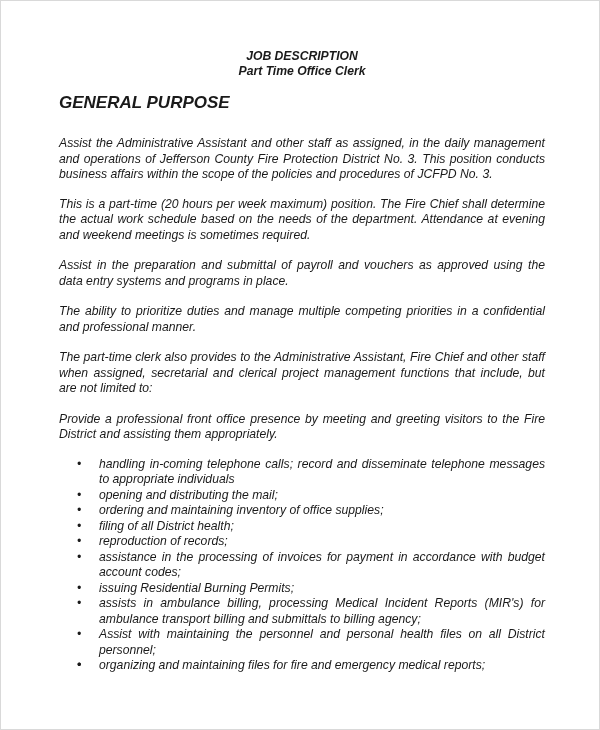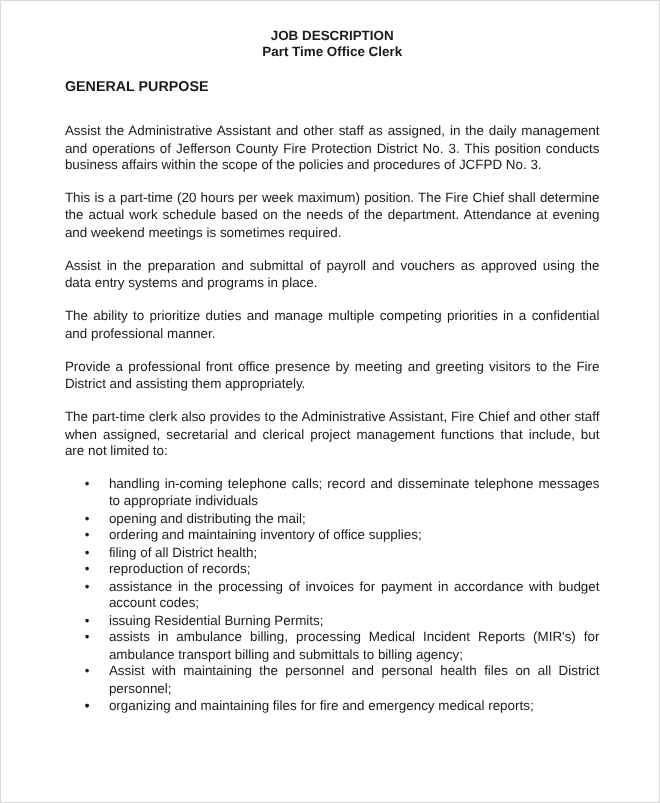--- a/index.html
+++ b/index.html
@@ -6,23 +6,23 @@
     body { width: 600px; height: 730px; overflow: hidden; }
     .page {
       position: relative;
       width: 598px; height: 728px;
       border: 1px solid #d9d9d9;
       background: #ffffff;
       font-family: "Liberation Sans", sans-serif;
       color: #1a1a1a;
       font-size: 12.2px;
     }
-    .content { position: absolute; left: 58px; top: 24px; width: 486px; }
+    .content { position: absolute; left: 58px; top: 48px; width: 486px; font-style: italic; }
     .title { text-align: center; font-weight: bold; font-size: 12.2px; line-height: 15px; }
-    .h { font-weight: bold; font-size: 13px; line-height: 15px; }
+    .h { font-weight: bold; font-size: 17px; line-height: 15px; }
     .p { line-height: 15.5px; text-align: justify; }
     .p.last { text-align-last: left; }
     ul.bullets { list-style: none; margin: 0; padding: 0; }
     ul.bullets li { position: relative; padding-left: 40px; line-height: 15.5px; text-align: justify; }
     ul.bullets li .b { position: absolute; left: 18px; top: 0; }
   </style>
 </head>
 <body>
 
 <div class="page">
@@ -30,22 +30,22 @@
     <div class="title">JOB DESCRIPTION</div>
     <div class="title">Part Time Office Clerk</div>
 
     <div class="h" style="margin-top:16px">GENERAL PURPOSE</div>
     <div class="p last" style="margin-top:26px">Assist the Administrative Assistant and other staff as assigned, in the daily management and operations of Jefferson County Fire Protection District No. 3.  This position conducts business affairs within the scope of the policies and procedures of JCFPD No. 3.</div>
 
     <div class="p last" style="margin-top:14px">This is a part-time (20 hours per week maximum) position.  The Fire Chief shall determine the actual work schedule based on the needs of the department.  Attendance at evening and weekend meetings is sometimes required.</div>
 
     <div class="p last" style="margin-top:15px">Assist in the preparation and submittal of payroll and vouchers as approved using the data entry systems and programs in place.</div>
     <div class="p last" style="margin-top:15px">The ability to prioritize duties and manage multiple competing priorities in a confidential and professional manner.</div>
+    <div class="p last" style="margin-top:15px">The part-time clerk also provides to the Administrative Assistant, Fire Chief and other staff when assigned, secretarial and clerical project management functions that include, but are not limited to:</div>
     <div class="p last" style="margin-top:15px">Provide a professional front office presence by meeting and greeting visitors to the Fire District and assisting them appropriately.</div>
-    <div class="p last" style="margin-top:15px">The part-time clerk also provides to the Administrative Assistant, Fire Chief and other staff when assigned, secretarial and clerical project management functions that include, but are not limited to:</div>
 
     <ul class="bullets" style="margin-top:14px">
       <li><span class="b">•</span><span>handling in-coming telephone calls; record and disseminate telephone messages to appropriate individuals</span></li>
       <li><span class="b">•</span><span>opening and distributing the mail;</span></li>
       <li><span class="b">•</span><span>ordering and maintaining inventory of office supplies;</span></li>
       <li><span class="b">•</span><span>filing of all District health;</span></li>
       <li><span class="b">•</span><span>reproduction of records;</span></li>
       <li><span class="b">•</span><span>assistance in the processing of invoices for payment in accordance with budget account codes;</span></li>
       <li><span class="b">•</span><span>issuing Residential Burning Permits;</span></li>
       <li><span class="b">•</span><span>assists in ambulance billing, processing Medical Incident Reports (MIR's) for ambulance transport billing and submittals to billing agency;</span></li>

